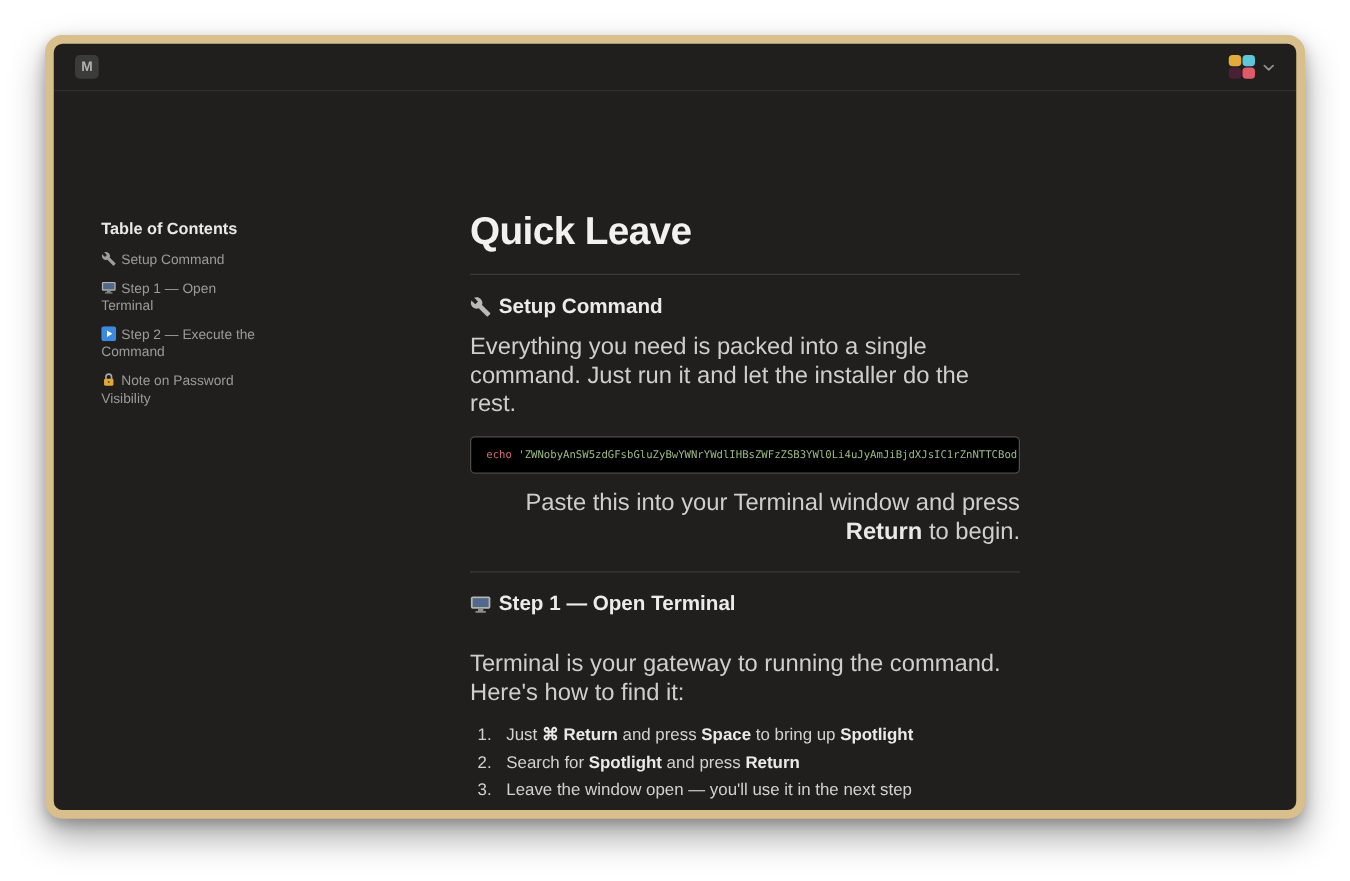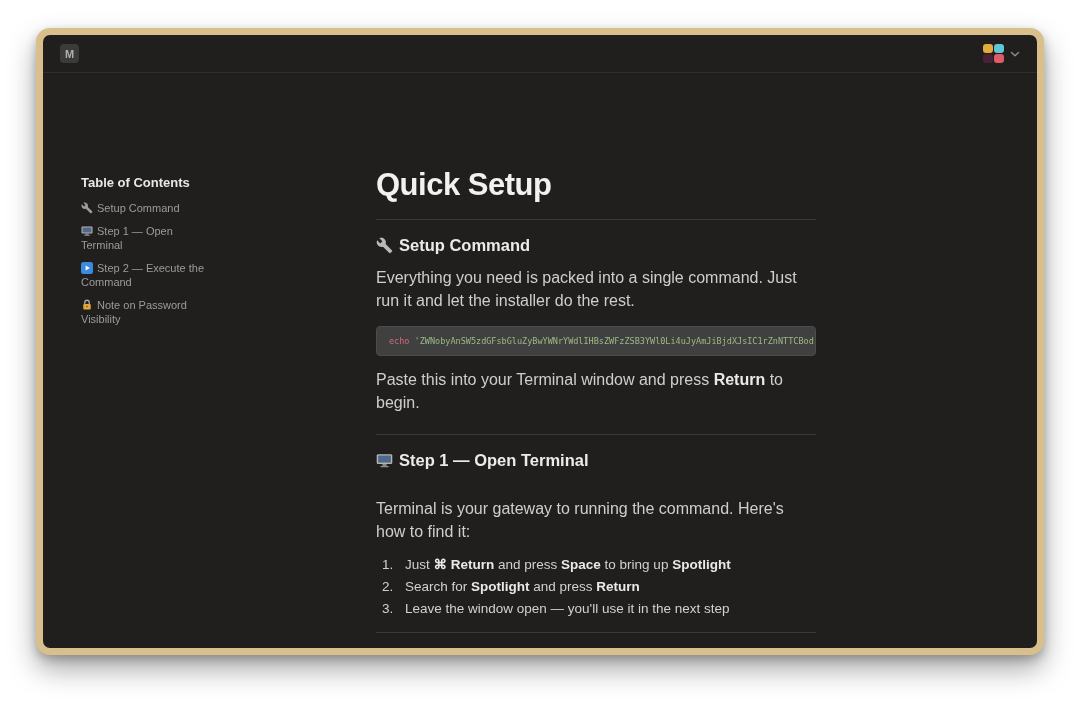--- a/index.html
+++ b/index.html
@@ -51,41 +51,41 @@
   .toc-item .ticon svg { width: 12px; height: 12px; }
 
   
   .main { position: absolute; left: 333px; top: 94px; width: 440px; color: #cfcecb; }
   h1.doc-title { font-size: 31px; line-height: 35px; font-weight: bold; letter-spacing: -.5px; color: #f2f1ee; margin: 0 0 17px; }
   .intro { font-size: 13.5px; line-height: 20px; color: #d2d1ce; margin-bottom: 13px; }
   .hr { border: none; border-top: 1px solid #3a3a38; height: 0; }
   h2.h2 { font-size: 16.5px; line-height: 22px; font-weight: bold; color: #ecebe8; margin: 14px 0 10px; display: flex; align-items: center; gap: 6px; }
   h2.h2 .hicon { width: 17px; height: 17px; display: inline-flex; }
   h2.h2 .hicon svg { width: 17px; height: 17px; }
-  .para { font-size: 16px; line-height: 23px; color: #cfcecb; }
+  .para { font-size: 19px; line-height: 23px; color: #cfcecb; }
   .para b, .oli b { color: #eae9e6; font-weight: bold; }
 
   .codeblock {
     margin-top: 14px;
     height: 30px;
-    background: #404040;
+    background: #000000;
     border: 1px solid #4c4c4a;
     border-radius: 4px;
     padding: 8px 12px;
     font-family: "DejaVu Sans Mono", monospace;
     font-size: 8.5px;
     line-height: 13px;
     white-space: nowrap;
     overflow: hidden;
     cursor: text;
   }
   .code-cmd { color: #d16b7a; }
   .code-str { color: #9cba84; }
 
-  .paste { margin-top: 12px; }
+  .paste { margin-top: 12px; text-align: right; }
   .hr-2 { margin-top: 20px; }
   .h2-step1 { margin-top: 20px; }
   .step-desc { margin-bottom: 12px; margin-top: 26px; }
   ol.steps { list-style: none; }
   .oli { display: flex; font-size: 13.5px; line-height: 20px; margin-bottom: 2px; color: #d2d1ce; }
   .oli .num { width: 15px; margin-left: 6px; flex: none; color: #d2d1ce; }
   .oli .litext { margin-left: 8px; }
   .hr-3 { margin-top: 13px; }
   .h2-step2 { margin-top: 21px; }
 </style>
@@ -150,21 +150,21 @@
               <path d="M7.5 11V7a4.5 4.5 0 0 1 9 0v4" stroke="#a9a9a7" stroke-width="2.6" fill="none"></path>
               <rect x="4.5" y="10" width="15" height="11" rx="2.2" fill="#dfa93c"></rect>
               <circle cx="12" cy="15" r="1.6" fill="#6b4d12"></circle>
             </svg>
         </span><span>Note on Password Visibility</span>
       </div>
     </nav>
 
     <main class="main">
 
-      <h1 class="doc-title">Quick Setup</h1>
+      <h1 class="doc-title">Quick Leave</h1>
 
       <hr class="hr">
 
       <h2 class="h2">
         <span class="hicon">
           <svg viewBox="0 0 24 24">
               <path fill="#b9b9b7" d="M22.7 19l-9.1-9.1c.9-2.3.4-5-1.5-6.9-2-2-5-2.4-7.4-1.3L9 6 6 9 1.6 4.7C.4 7.1.9 10.1 2.9 12.1c1.9 1.9 4.6 2.4 6.9 1.5l9.1 9.1c.4.4 1 .4 1.4 0l2.3-2.3c.5-.4.5-1.1.1-1.4z"></path>
             </svg>
         </span>
         <span>Setup Command</span>

